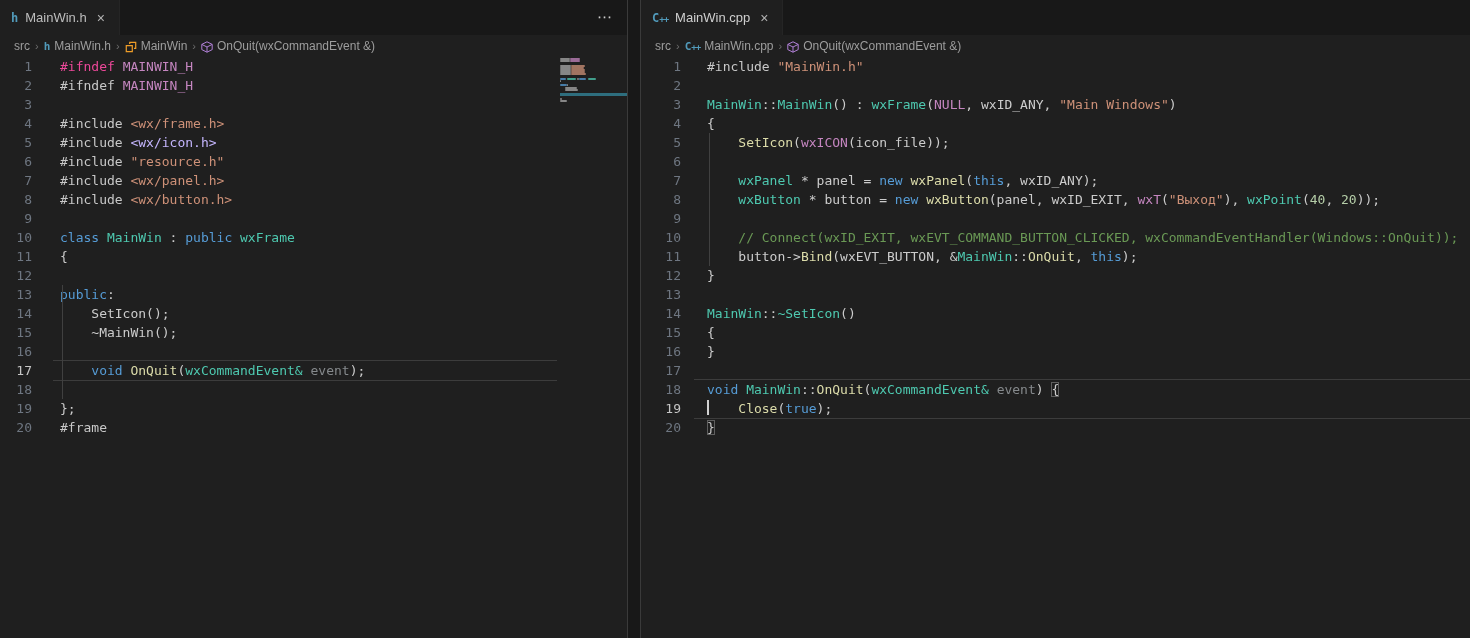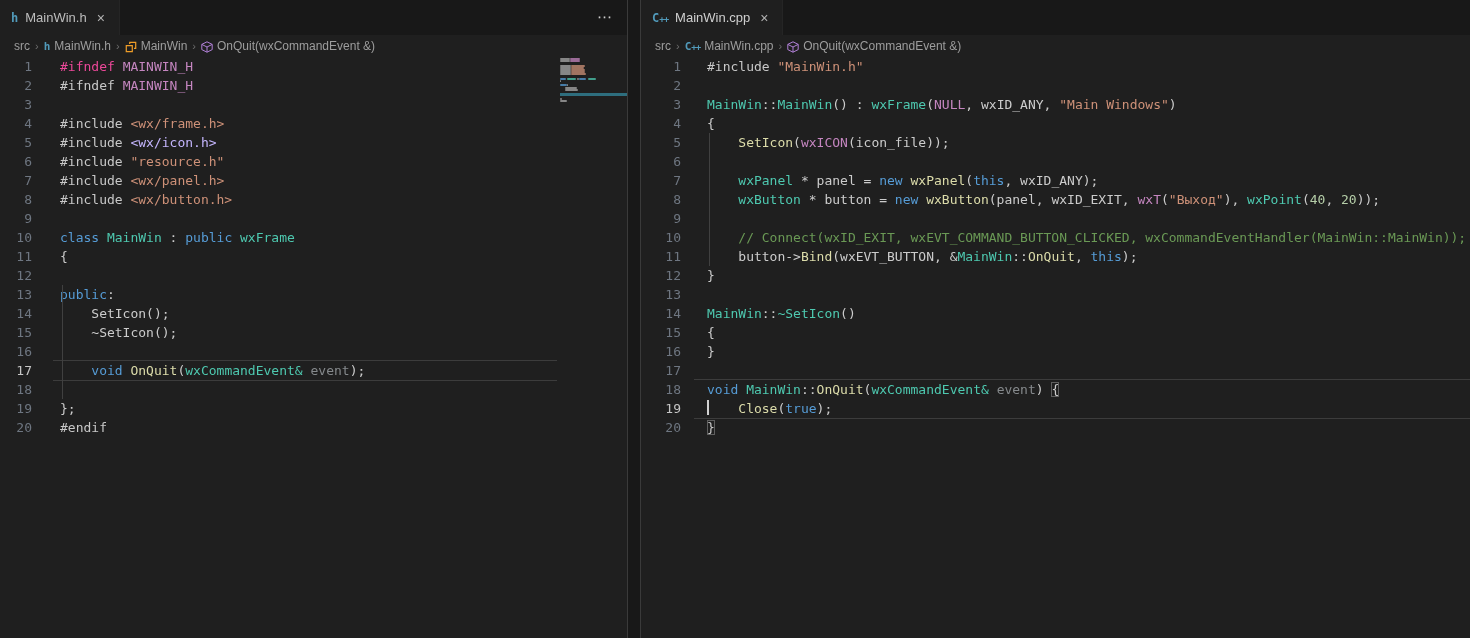--- a/index.html
+++ b/index.html
@@ -102,26 +102,26 @@
           <div class="row"><div class="ln">5</div><div class="lc"><span class="tok" style="color: rgb(200, 200, 200);">#include </span><span class="tok" style="color: #c4b5fd;">&lt;wx/icon.h&gt;</span></div></div>
           <div class="row"><div class="ln">6</div><div class="lc"><span class="tok" style="color: rgb(200, 200, 200);">#include </span><span class="tok" style="color: rgb(206, 145, 120);">"resource.h"</span></div></div>
           <div class="row"><div class="ln">7</div><div class="lc"><span class="tok" style="color: rgb(200, 200, 200);">#include </span><span class="tok" style="color: rgb(206, 145, 120);">&lt;wx/panel.h&gt;</span></div></div>
           <div class="row"><div class="ln">8</div><div class="lc"><span class="tok" style="color: rgb(200, 200, 200);">#include </span><span class="tok" style="color: rgb(206, 145, 120);">&lt;wx/button.h&gt;</span></div></div>
           <div class="row"><div class="ln">9</div><div class="lc"></div></div>
           <div class="row"><div class="ln">10</div><div class="lc"><span class="tok" style="color: rgb(86, 156, 214);">class</span><span class="tok" style="color: rgb(204, 204, 204);"> </span><span class="tok" style="color: rgb(78, 201, 176);">MainWin</span><span class="tok" style="color: rgb(204, 204, 204);"> : </span><span class="tok" style="color: rgb(86, 156, 214);">public</span><span class="tok" style="color: rgb(204, 204, 204);"> </span><span class="tok" style="color: rgb(78, 201, 176);">wxFrame</span></div></div>
           <div class="row"><div class="ln">11</div><div class="lc"><span class="tok" style="color: rgb(204, 204, 204);">{</span></div></div>
           <div class="row"><div class="ln">12</div><div class="lc"></div></div>
           <div class="row"><div class="ln">13</div><div class="lc"><span class="tok" style="color: rgb(86, 156, 214);">public</span><span class="tok" style="color: rgb(204, 204, 204);">:</span></div></div>
           <div class="row"><div class="ln">14</div><div class="lc"><span class="tok" style="color: rgb(204, 204, 204);">    SetIcon();</span></div></div>
-          <div class="row"><div class="ln">15</div><div class="lc"><span class="tok" style="color: rgb(204, 204, 204);">    ~SetIcon();</span></div></div>
+          <div class="row"><div class="ln">15</div><div class="lc"><span class="tok" style="color: rgb(204, 204, 204);">    ~MainWin();</span></div></div>
           <div class="row"><div class="ln">16</div><div class="lc"></div></div>
           <div class="row"><div class="ln active">17</div><div class="lc"><span class="tok" style="color: rgb(204, 204, 204);">    </span><span class="tok" style="color: rgb(86, 156, 214);">void</span><span class="tok" style="color: rgb(204, 204, 204);"> </span><span class="tok" style="color: rgb(220, 220, 170);">OnQuit</span><span class="tok" style="color: rgb(204, 204, 204);">(</span><span class="tok" style="color: rgb(78, 201, 176);">wxCommandEvent&amp;</span><span class="tok" style="color: rgb(204, 204, 204);"> </span><span class="tok" style="color: rgb(133, 137, 140);">event</span><span class="tok" style="color: rgb(204, 204, 204);">);</span></div></div>
           <div class="row"><div class="ln">18</div><div class="lc"></div></div>
           <div class="row"><div class="ln">19</div><div class="lc"><span class="tok" style="color: rgb(204, 204, 204);">};</span></div></div>
-          <div class="row"><div class="ln">20</div><div class="lc"><span class="tok" style="color: rgb(200, 200, 200);">#endif</span></div></div>
+          <div class="row"><div class="ln">20</div><div class="lc"><span class="tok" style="color: rgb(200, 200, 200);">#frame</span></div></div>
           <div class="curline" style="top: 303px; height: 21px; left: 53px; width: 504px;"></div>
           <div class="indent-guide" style="top: 228px; height: 114px; left: 62px;"></div>
         </div>
       <div class="minimap" id="minimap-left">
           <div class="mm-bar" style="top: 0px; left: 0px; width: 9.6px; background: rgb(170, 170, 170);"></div>
           <div class="mm-bar" style="top: 0px; left: 9.6px; width: 10.8px; background: rgb(197, 134, 192);"></div>
           <div class="mm-bar" style="top: 2.2px; left: 0px; width: 9.6px; background: rgb(170, 170, 170);"></div>
           <div class="mm-bar" style="top: 2.2px; left: 9.6px; width: 10.8px; background: rgb(197, 134, 192);"></div>
           <div class="mm-bar" style="top: 6.6px; left: 0px; width: 10.8px; background: rgb(170, 170, 170);"></div>
           <div class="mm-bar" style="top: 6.6px; left: 10.8px; width: 14.4px; background: rgb(206, 145, 120);"></div>
@@ -188,21 +188,21 @@
       <div class="code-rows" id="rows-right">
           <div class="row"><div class="ln">1</div><div class="lc"><span class="tok" style="color: rgb(200, 200, 200);">#include </span><span class="tok" style="color: rgb(206, 145, 120);">"MainWin.h"</span></div></div>
           <div class="row"><div class="ln">2</div><div class="lc"></div></div>
           <div class="row"><div class="ln">3</div><div class="lc"><span class="tok" style="color: rgb(78, 201, 176);">MainWin</span><span class="tok" style="color: rgb(204, 204, 204);">::</span><span class="tok" style="color: rgb(78, 201, 176);">MainWin</span><span class="tok" style="color: rgb(204, 204, 204);">() : </span><span class="tok" style="color: rgb(78, 201, 176);">wxFrame</span><span class="tok" style="color: rgb(204, 204, 204);">(</span><span class="tok" style="color: rgb(197, 134, 192);">NULL</span><span class="tok" style="color: rgb(204, 204, 204);">, wxID_ANY, </span><span class="tok" style="color: rgb(206, 145, 120);">"Main Windows"</span><span class="tok" style="color: rgb(204, 204, 204);">)</span></div></div>
           <div class="row"><div class="ln">4</div><div class="lc"><span class="tok" style="color: rgb(204, 204, 204);">{</span></div></div>
           <div class="row"><div class="ln">5</div><div class="lc"><span class="tok" style="color: rgb(204, 204, 204);">    </span><span class="tok" style="color: rgb(220, 220, 170);">SetIcon</span><span class="tok" style="color: rgb(204, 204, 204);">(</span><span class="tok" style="color: rgb(197, 134, 192);">wxICON</span><span class="tok" style="color: rgb(204, 204, 204);">(icon_file));</span></div></div>
           <div class="row"><div class="ln">6</div><div class="lc"></div></div>
           <div class="row"><div class="ln">7</div><div class="lc"><span class="tok" style="color: rgb(204, 204, 204);">    </span><span class="tok" style="color: rgb(78, 201, 176);">wxPanel</span><span class="tok" style="color: rgb(204, 204, 204);"> * panel = </span><span class="tok" style="color: rgb(86, 156, 214);">new</span><span class="tok" style="color: rgb(204, 204, 204);"> </span><span class="tok" style="color: rgb(220, 220, 170);">wxPanel</span><span class="tok" style="color: rgb(204, 204, 204);">(</span><span class="tok" style="color: rgb(86, 156, 214);">this</span><span class="tok" style="color: rgb(204, 204, 204);">, wxID_ANY);</span></div></div>
           <div class="row"><div class="ln">8</div><div class="lc"><span class="tok" style="color: rgb(204, 204, 204);">    </span><span class="tok" style="color: rgb(78, 201, 176);">wxButton</span><span class="tok" style="color: rgb(204, 204, 204);"> * button = </span><span class="tok" style="color: rgb(86, 156, 214);">new</span><span class="tok" style="color: rgb(204, 204, 204);"> </span><span class="tok" style="color: rgb(220, 220, 170);">wxButton</span><span class="tok" style="color: rgb(204, 204, 204);">(panel, wxID_EXIT, </span><span class="tok" style="color: rgb(197, 134, 192);">wxT</span><span class="tok" style="color: rgb(204, 204, 204);">(</span><span class="tok" style="color: rgb(206, 145, 120);">"Выход"</span><span class="tok" style="color: rgb(204, 204, 204);">), </span><span class="tok" style="color: rgb(78, 201, 176);">wxPoint</span><span class="tok" style="color: rgb(204, 204, 204);">(</span><span class="tok" style="color: rgb(181, 206, 168);">40</span><span class="tok" style="color: rgb(204, 204, 204);">, </span><span class="tok" style="color: rgb(181, 206, 168);">20</span><span class="tok" style="color: rgb(204, 204, 204);">));</span></div></div>
           <div class="row"><div class="ln">9</div><div class="lc"></div></div>
-          <div class="row"><div class="ln">10</div><div class="lc"><span class="tok" style="color: rgb(106, 153, 85);">    // Connect(wxID_EXIT, wxEVT_COMMAND_BUTTON_CLICKED, wxCommandEventHandler(MainWin::MainWin));</span></div></div>
+          <div class="row"><div class="ln">10</div><div class="lc"><span class="tok" style="color: rgb(106, 153, 85);">    // Connect(wxID_EXIT, wxEVT_COMMAND_BUTTON_CLICKED, wxCommandEventHandler(Windows::OnQuit));</span></div></div>
           <div class="row"><div class="ln">11</div><div class="lc"><span class="tok" style="color: rgb(204, 204, 204);">    button-&gt;</span><span class="tok" style="color: rgb(220, 220, 170);">Bind</span><span class="tok" style="color: rgb(204, 204, 204);">(wxEVT_BUTTON, &amp;</span><span class="tok" style="color: rgb(78, 201, 176);">MainWin</span><span class="tok" style="color: rgb(204, 204, 204);">::</span><span class="tok" style="color: rgb(220, 220, 170);">OnQuit</span><span class="tok" style="color: rgb(204, 204, 204);">, </span><span class="tok" style="color: rgb(86, 156, 214);">this</span><span class="tok" style="color: rgb(204, 204, 204);">);</span></div></div>
           <div class="row"><div class="ln">12</div><div class="lc"><span class="tok" style="color: rgb(204, 204, 204);">}</span></div></div>
           <div class="row"><div class="ln">13</div><div class="lc"></div></div>
           <div class="row"><div class="ln">14</div><div class="lc"><span class="tok" style="color: rgb(78, 201, 176);">MainWin</span><span class="tok" style="color: rgb(204, 204, 204);">::</span><span class="tok" style="color: rgb(78, 201, 176);">~SetIcon</span><span class="tok" style="color: rgb(204, 204, 204);">()</span></div></div>
           <div class="row"><div class="ln">15</div><div class="lc"><span class="tok" style="color: rgb(204, 204, 204);">{</span></div></div>
           <div class="row"><div class="ln">16</div><div class="lc"><span class="tok" style="color: rgb(204, 204, 204);">}</span></div></div>
           <div class="row"><div class="ln">17</div><div class="lc"></div></div>
           <div class="row"><div class="ln">18</div><div class="lc"><span class="tok" style="color: rgb(86, 156, 214);">void</span><span class="tok" style="color: rgb(204, 204, 204);"> </span><span class="tok" style="color: rgb(78, 201, 176);">MainWin</span><span class="tok" style="color: rgb(204, 204, 204);">::</span><span class="tok" style="color: rgb(220, 220, 170);">OnQuit</span><span class="tok" style="color: rgb(204, 204, 204);">(</span><span class="tok" style="color: rgb(78, 201, 176);">wxCommandEvent&amp;</span><span class="tok" style="color: rgb(204, 204, 204);"> </span><span class="tok" style="color: rgb(133, 137, 140);">event</span><span class="tok" style="color: rgb(204, 204, 204);">) </span><span class="tok br" style="color: rgb(204, 204, 204);">{</span></div></div>
           <div class="row"><div class="ln active">19</div><div class="lc"><span class="cursor"></span><span class="tok" style="color: rgb(204, 204, 204);">    </span><span class="tok" style="color: rgb(220, 220, 170);">Close</span><span class="tok" style="color: rgb(204, 204, 204);">(</span><span class="tok" style="color: rgb(86, 156, 214);">true</span><span class="tok" style="color: rgb(204, 204, 204);">);</span></div></div>
           <div class="row"><div class="ln">20</div><div class="lc"><span class="tok br" style="color: rgb(204, 204, 204);">}</span></div></div>

